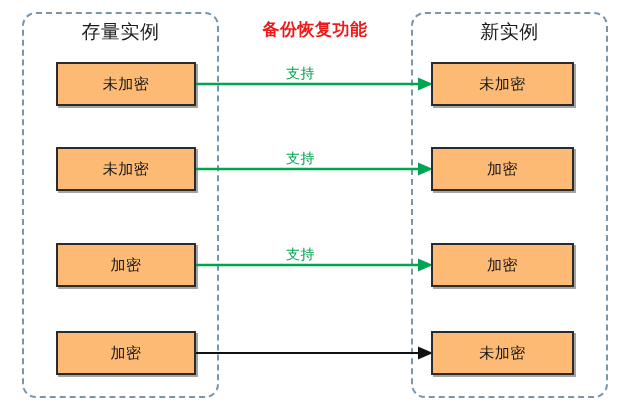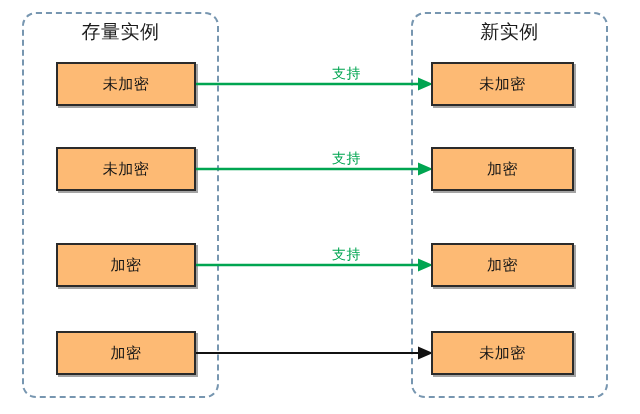--- a/index.html
+++ b/index.html
@@ -101,36 +101,36 @@
   .conn-label {
     position: absolute;
     top: -8px;
     left: 0;
     width: 209px;
     text-align: center;
     font-size: 14px;
     line-height: 18px;
     letter-spacing: 0.5px;
     white-space: nowrap;
-    padding-left: 46px;
   }
   .conn-label.supported { color: #00a551; }
   .conn-label.unsupported { color: #111111; }
 </style>
 </head>
 <body>
 
 <div id="canvas">
 
   <div class="group" id="group-left"></div>
   <div class="group" id="group-right"></div>
 
   <div class="group-title" id="title-left">存量实例</div>
   <div class="group-title" id="title-right">新实例</div>
 
+  <div id="center-title">备份恢复功能</div>
 
   <div class="node left row1">
     <span>未加密</span>
   </div>
   <div class="conn row1">
     <svg width="237" height="24" viewBox="0 0 237 24">
       <line x1="0" y1="12" x2="224" y2="12" stroke="#00a551" stroke-width="2.4"></line>
       <polygon points="237,12 222,5.5 222,18.5" fill="#00a551"></polygon>
     </svg>
     <div class="conn-label supported">支持</div>

